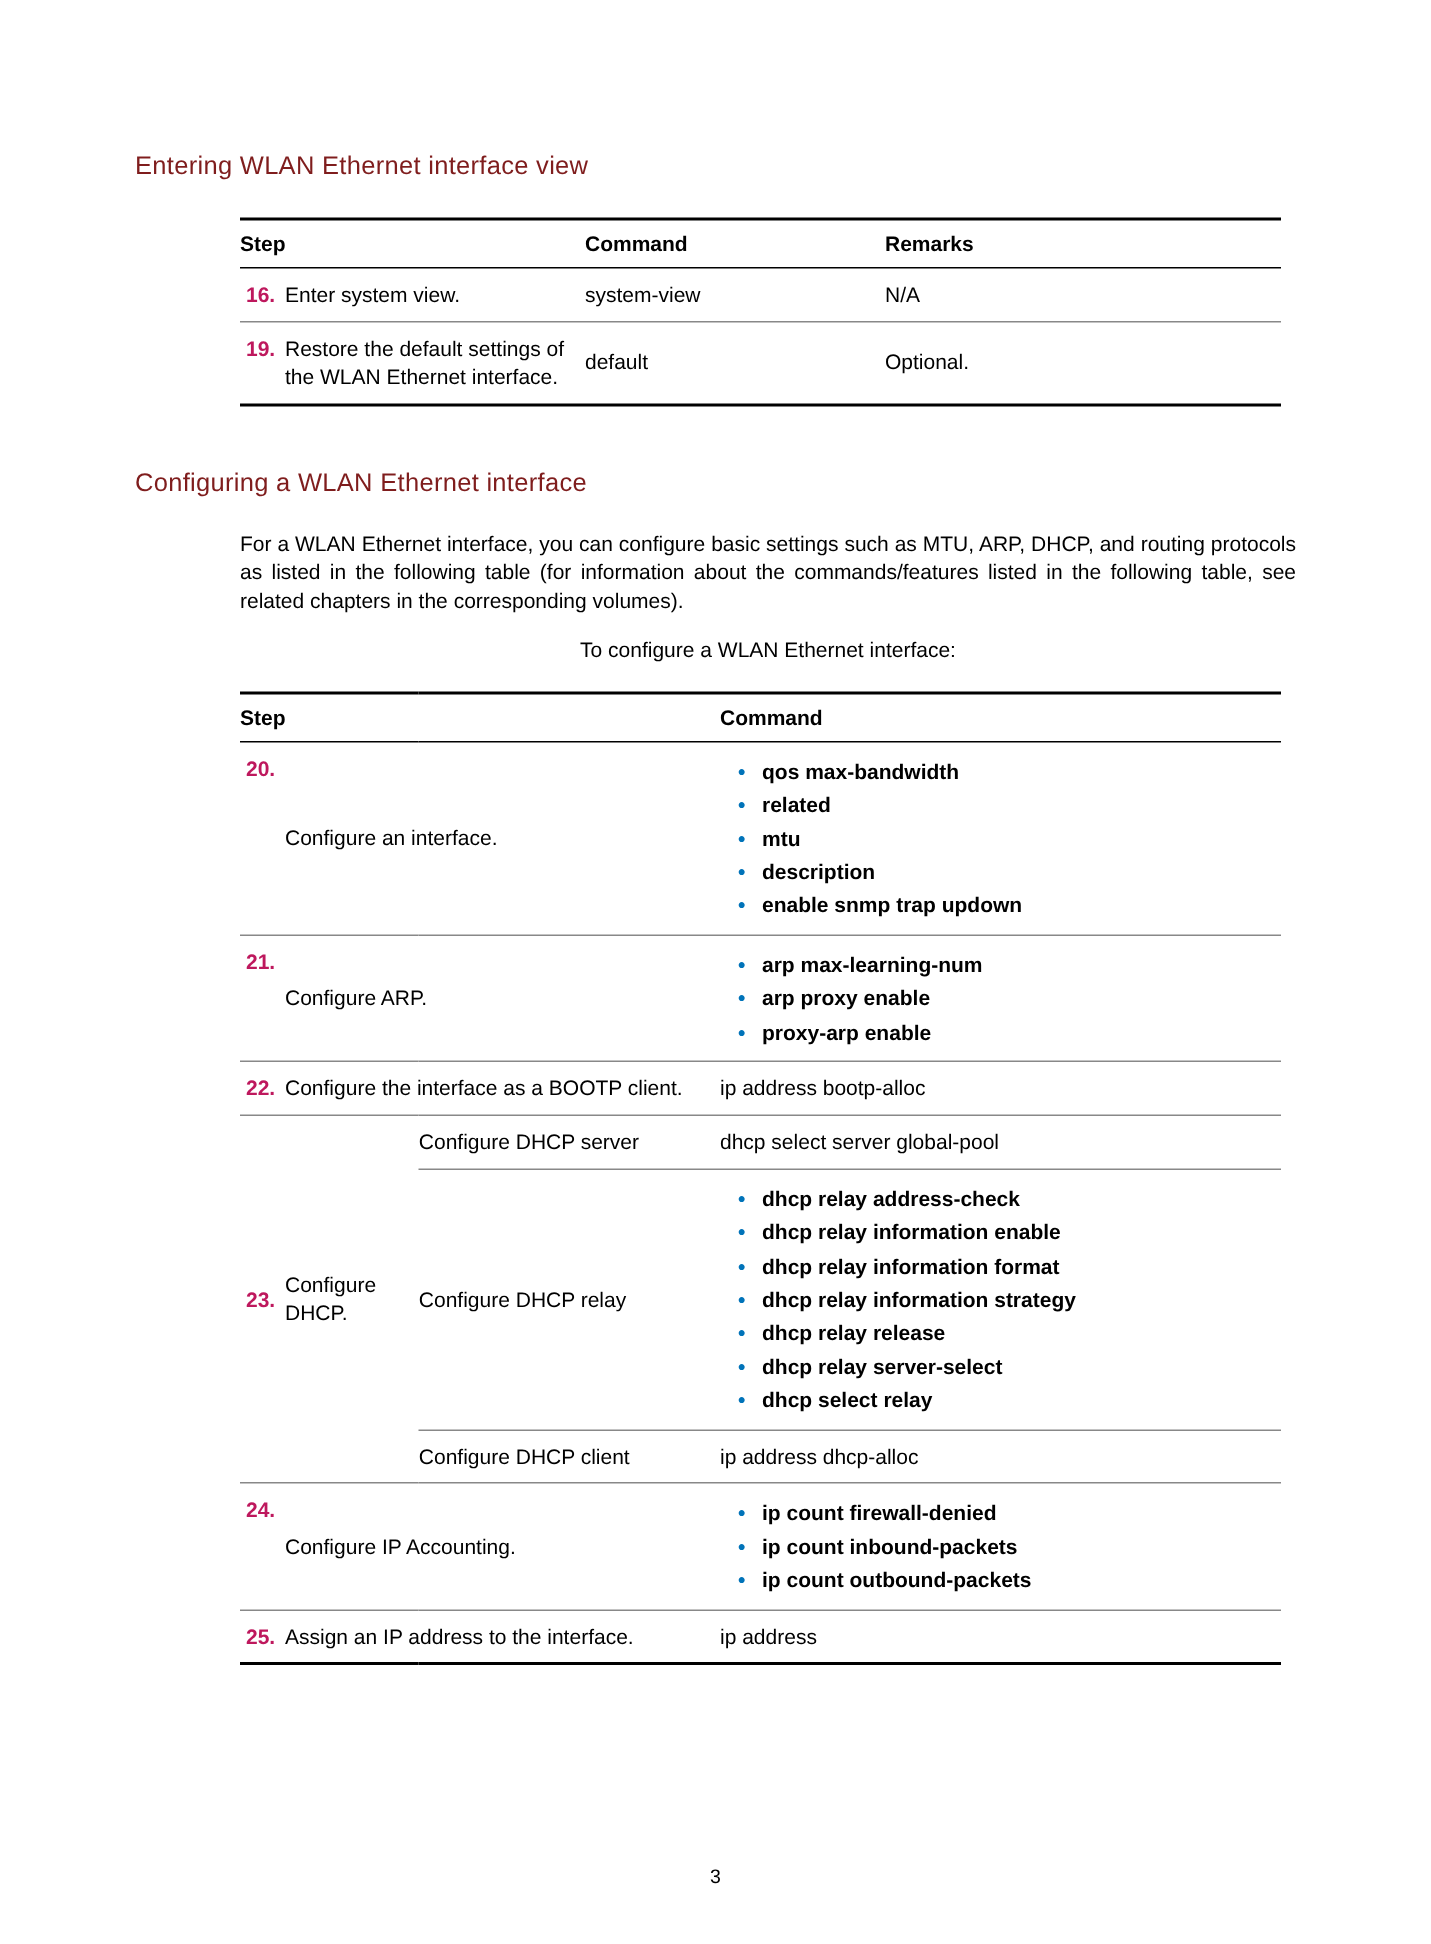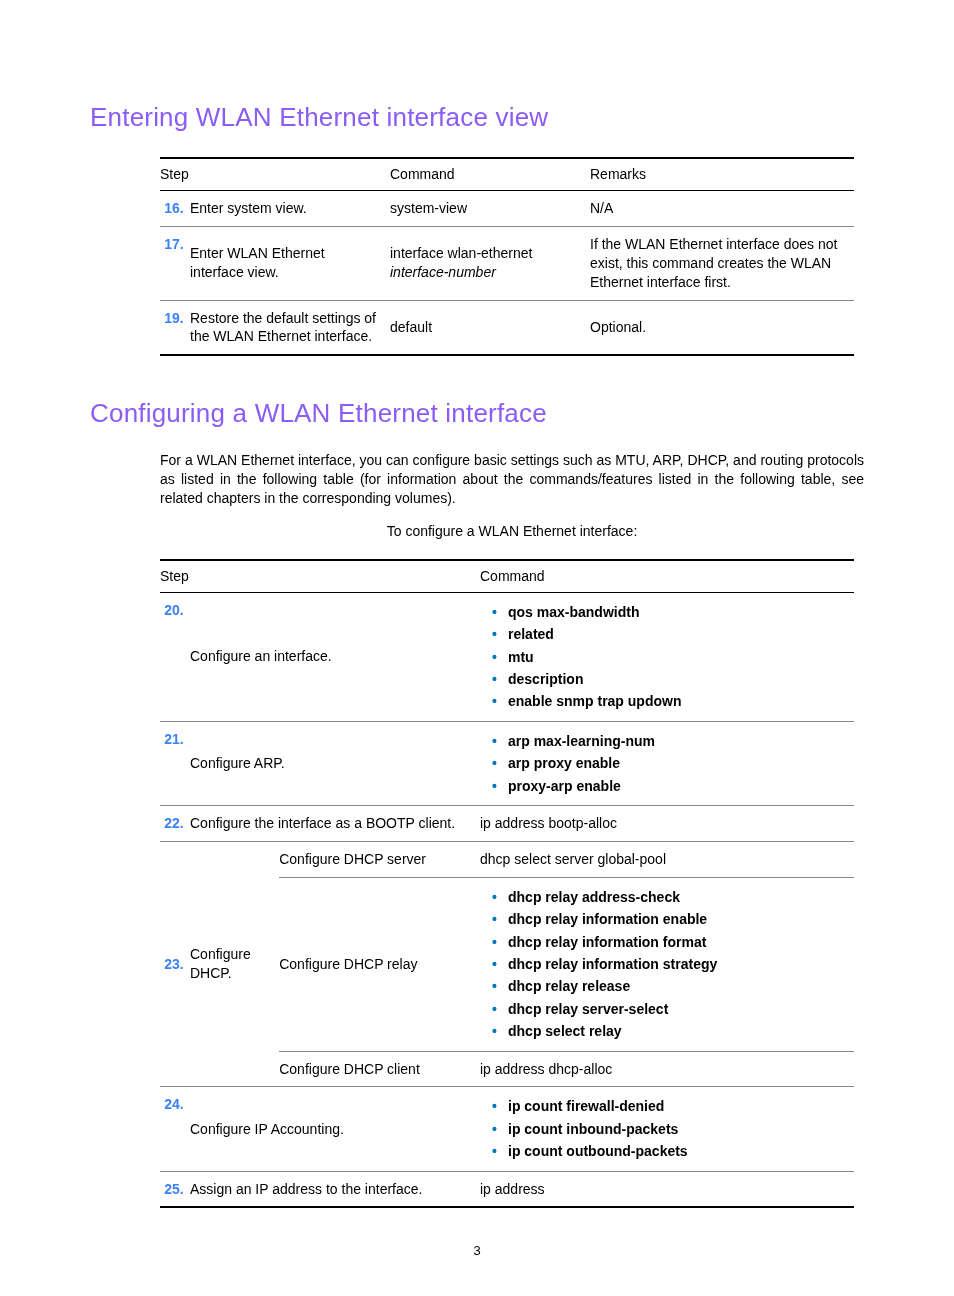--- a/index.html
+++ b/index.html
@@ -8,23 +8,23 @@
     background: #fff;
     color: #000;
     width: 954px;
     height: 1296px;
     position: relative;
     padding: 100px 90px 40px 90px;
     font-size: 14px;
     line-height: 1.35;
   }
   h1 {
-    color: #8b5cf6;
+    color: #7f1d1d;
     font-weight: normal;
-    font-size: 26px;
+    font-size: 17px;
     margin-bottom: 22px;
     letter-spacing: 0.2px;
   }
   h1.second { margin-top: 40px; margin-bottom: 20px; }
   .intro {
     margin-left: 70px;
     font-size: 14px;
     text-align: justify;
     margin-bottom: 14px;
   }
@@ -36,32 +36,32 @@
   }
   table {
     width: 694px;
     margin-left: 70px;
     border-collapse: collapse;
     font-size: 14px;
     margin-bottom: 10px;
   }
   table.tbl1 { margin-bottom: 20px; }
   thead tr { border-top: 2.5px solid #000; border-bottom: 1.5px solid #000; }
-  th { text-align: left; font-weight: normal; padding: 6px 8px 6px 0; }
+  th { text-align: left; font-weight: bold; padding: 6px 8px 6px 0; }
   tbody tr { border-bottom: 1px solid #888; }
   tbody tr:last-child { border-bottom: 2.5px solid #000; }
   td { padding: 8px 8px 8px 0; vertical-align: middle; }
   .num {
-    color: #3b82f6;
+    color: #be185d;
     font-weight: bold;
     white-space: nowrap;
     vertical-align: top;
     padding-left: 4px;
     padding-right: 6px;
-    text-align: center;
+    text-align: left;
     width: 30px;
   }
   .bold { font-weight: normal; }
   .ital { font-style: italic; }
   ul.cmdlist {
     list-style: none;
     padding-left: 12px;
   }
   ul.cmdlist li {
     position: relative;
@@ -106,26 +106,20 @@
     </tr>
   </thead>
   <tbody>
     <tr>
       <td class="num">16.</td>
       <td class="t1-step-desc">Enter system view.</td>
       <td><span class="bold">system-view</span><span class="ital"></span></td>
       <td>N/A</td>
     </tr>
     <tr>
-      <td class="num">17.</td>
-      <td class="t1-step-desc">Enter WLAN Ethernet interface view.</td>
-      <td><span class="bold">interface wlan-ethernet</span><br><span class="ital">interface-number</span></td>
-      <td>If the WLAN Ethernet interface does not exist, this command creates the WLAN Ethernet interface first.</td>
-    </tr>
-    <tr>
       <td class="num">19.</td>
       <td class="t1-step-desc">Restore the default settings of the WLAN Ethernet interface.</td>
       <td><span class="bold">default</span><span class="ital"></span></td>
       <td>Optional.</td>
     </tr>
   </tbody>
 </table>
 
 <h1 class="second">Configuring a WLAN Ethernet interface</h1>
 

